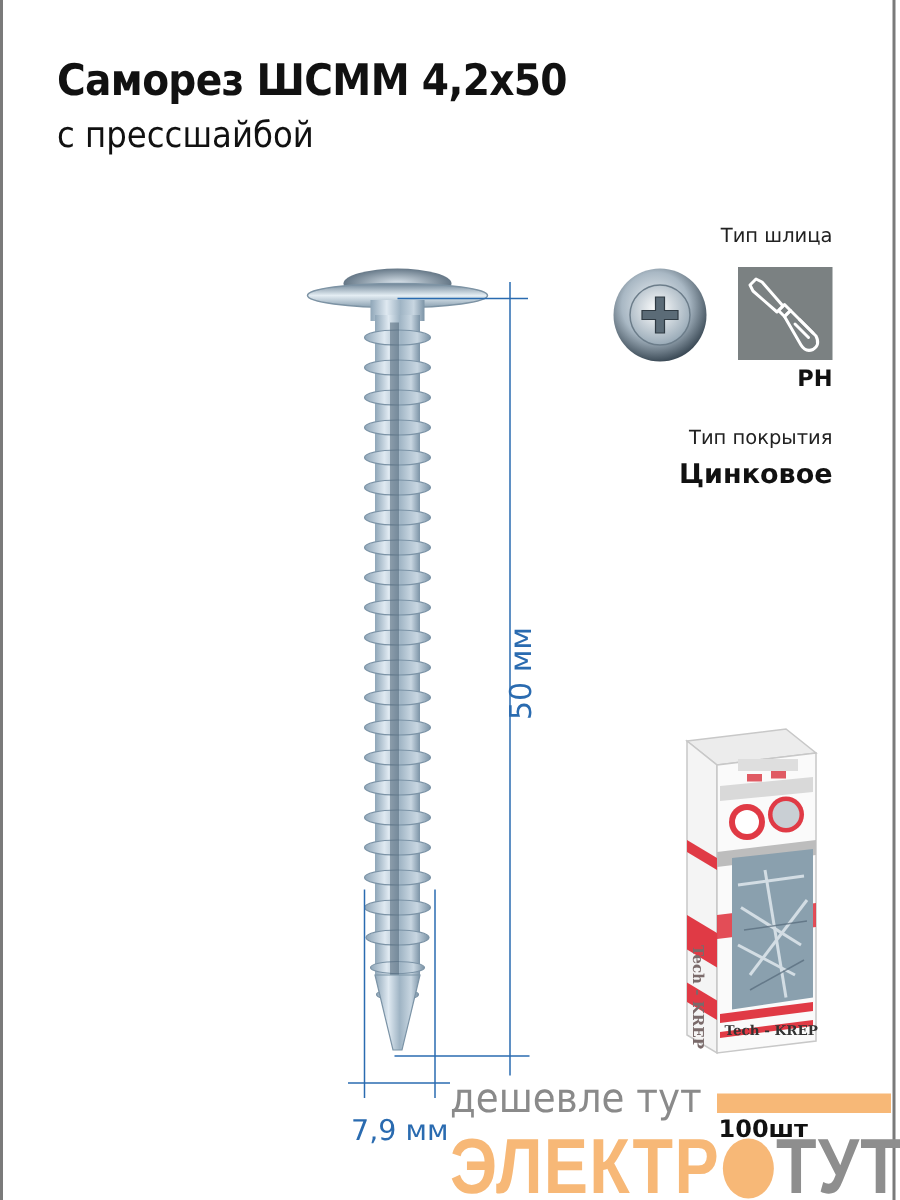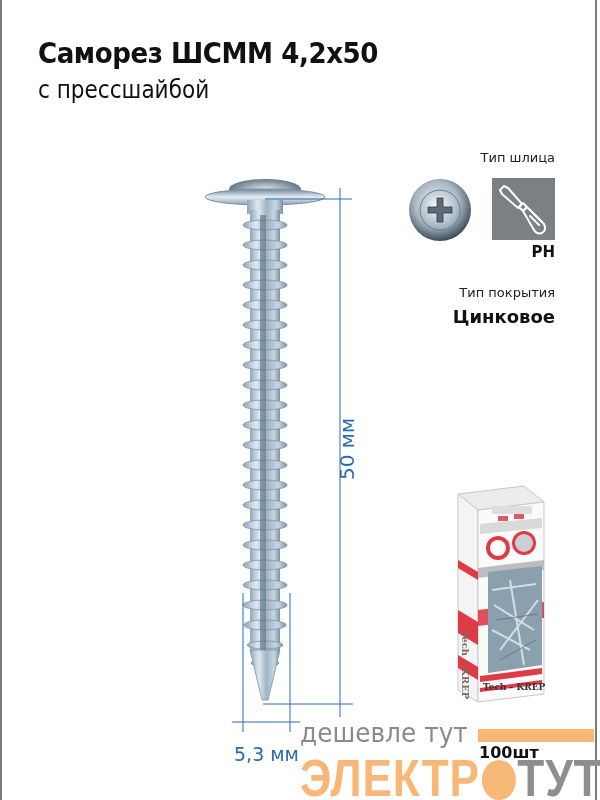--- a/index.html
+++ b/index.html
@@ -107,21 +107,21 @@
       <line x1="265" y1="199" x2="352" y2="199"></line>
       <line x1="340" y1="188" x2="340" y2="717"></line>
       <line x1="263" y1="704" x2="353" y2="704"></line>
       <line x1="243" y1="593" x2="243" y2="732"></line>
       <line x1="290" y1="593" x2="290" y2="732"></line>
       <line x1="232" y1="722" x2="300" y2="722"></line>
     </g>
   </svg>
 
   <div class="dim-label-50" style="transform:rotate(-90deg) translate(-48px,0);">50 мм</div>
-  <div class="dim-label-42">5,3 мм</div>
+  <div class="dim-label-42">7,9 мм</div>
 
   <div class="slot-label">Тип шлица</div>
 
   <svg style="position:absolute;left:408px;top:178px;" width="64" height="64">
     <defs>
       <radialGradient id="hg2" cx="0.45" cy="0.4" r="0.6">
         <stop offset="0" stop-color="#f2f6f9"></stop>
         <stop offset="0.6" stop-color="#a9b8c4"></stop>
         <stop offset="1" stop-color="#3d4c58"></stop>
       </radialGradient>

